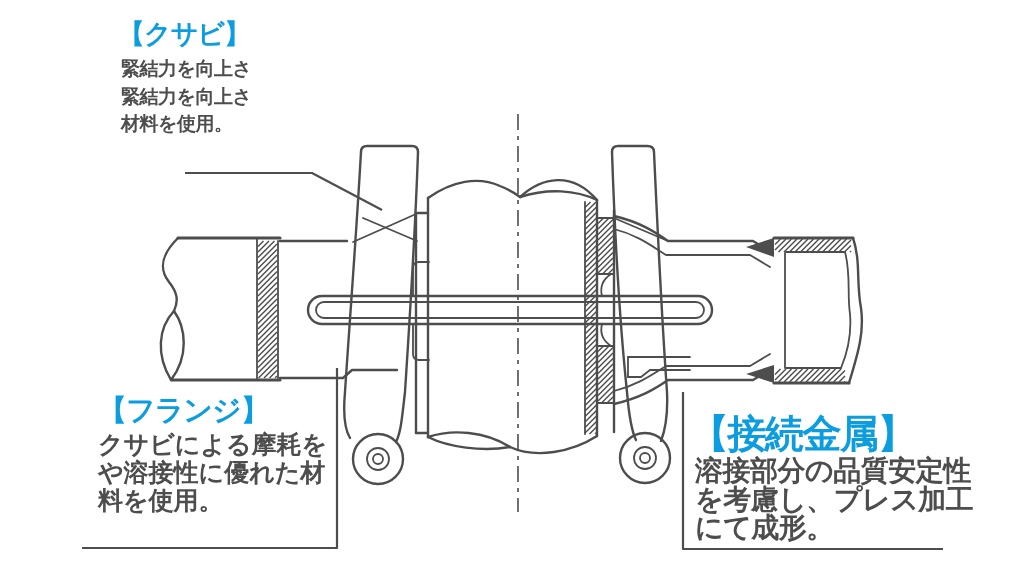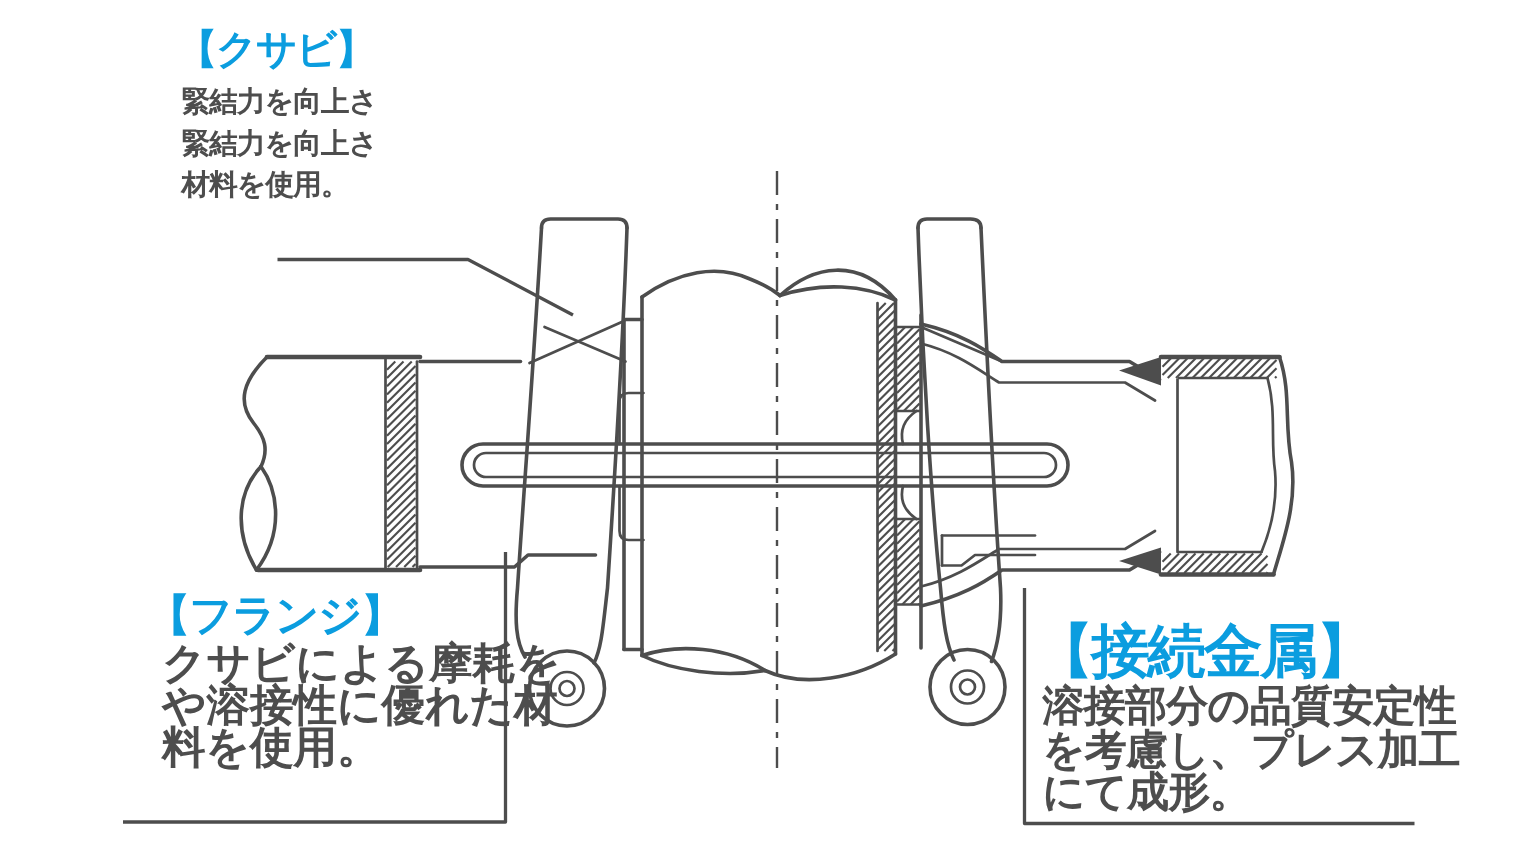--- a/index.html
+++ b/index.html
@@ -16,21 +16,21 @@
   svg .cl{fill:none;stroke:var(--ink,#4d4d4d);stroke-width:1.6;stroke-dasharray:16 6 4 6;}
   svg .leader{fill:none;stroke:var(--ink,#4d4d4d);stroke-width:2.2;stroke-linejoin:round;}
   .note{position:absolute;color:var(--ink,#4d4d4d);}
   .note .ttl{color:var(--accent,#0b9ddf);font-weight:700;white-space:nowrap;letter-spacing:-1px;}
   .note .bd{font-weight:700;letter-spacing:-0.5px;white-space:nowrap;}
   .note-kusabi{left:118px;top:16px;}
   .note-kusabi .ttl{font-size:27px;line-height:36px;}
   .note-kusabi .bd{font-size:19px;line-height:27.5px;margin-top:3px;margin-left:3px;}
   .note-flange{left:98px;top:392px;}
   .note-flange .ttl{font-size:29px;line-height:37px;}
-  .note-flange .bd{font-size:29px;line-height:27.8px;margin-top:2px;margin-left:10px;letter-spacing:0;font-family:Liberation Mono, monospace;}
+  .note-flange .bd{font-size:25px;line-height:27.8px;margin-top:2px;letter-spacing:0;}
   .note-metal{left:690px;top:419px;}
   .note-metal .ttl{font-size:39px;line-height:36px;letter-spacing:-1.5px;font-family:Liberation Mono, monospace;}
   .note-metal .bd{font-size:28px;line-height:28.6px;margin-top:2px;margin-left:5px;letter-spacing:-0.5px;}
 </style>
 </head>
 <body>
 
 <div class="stage">
 
   <svg width="1021" height="576" viewBox="0 0 1021 576">

